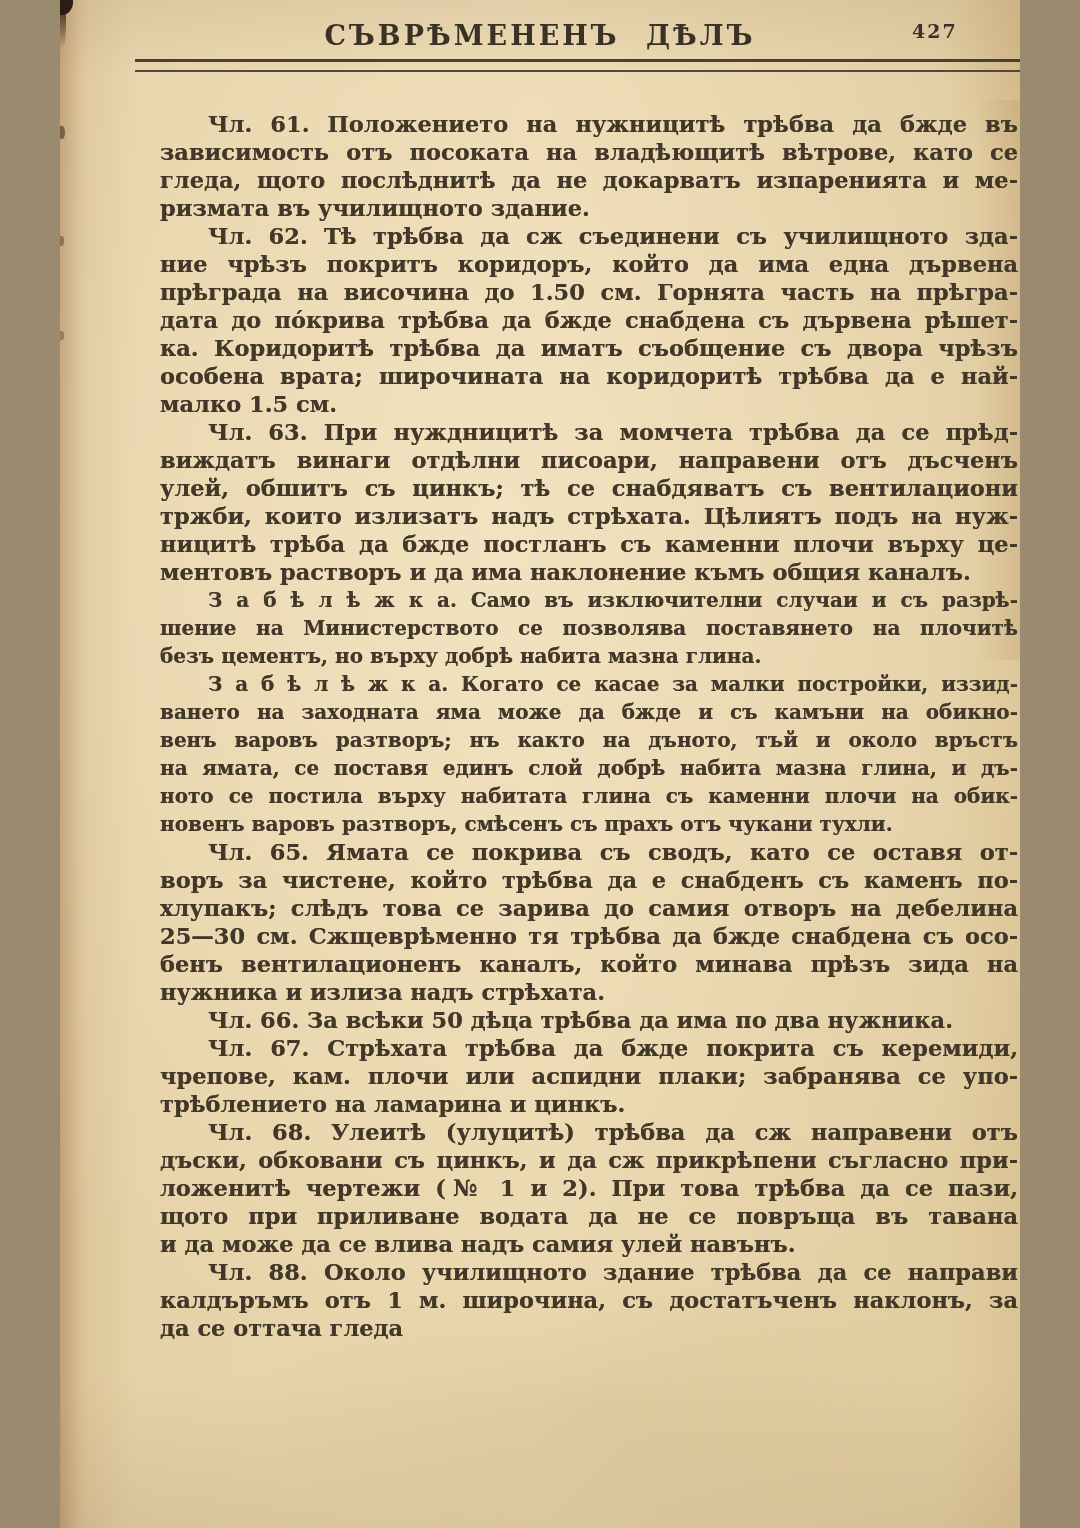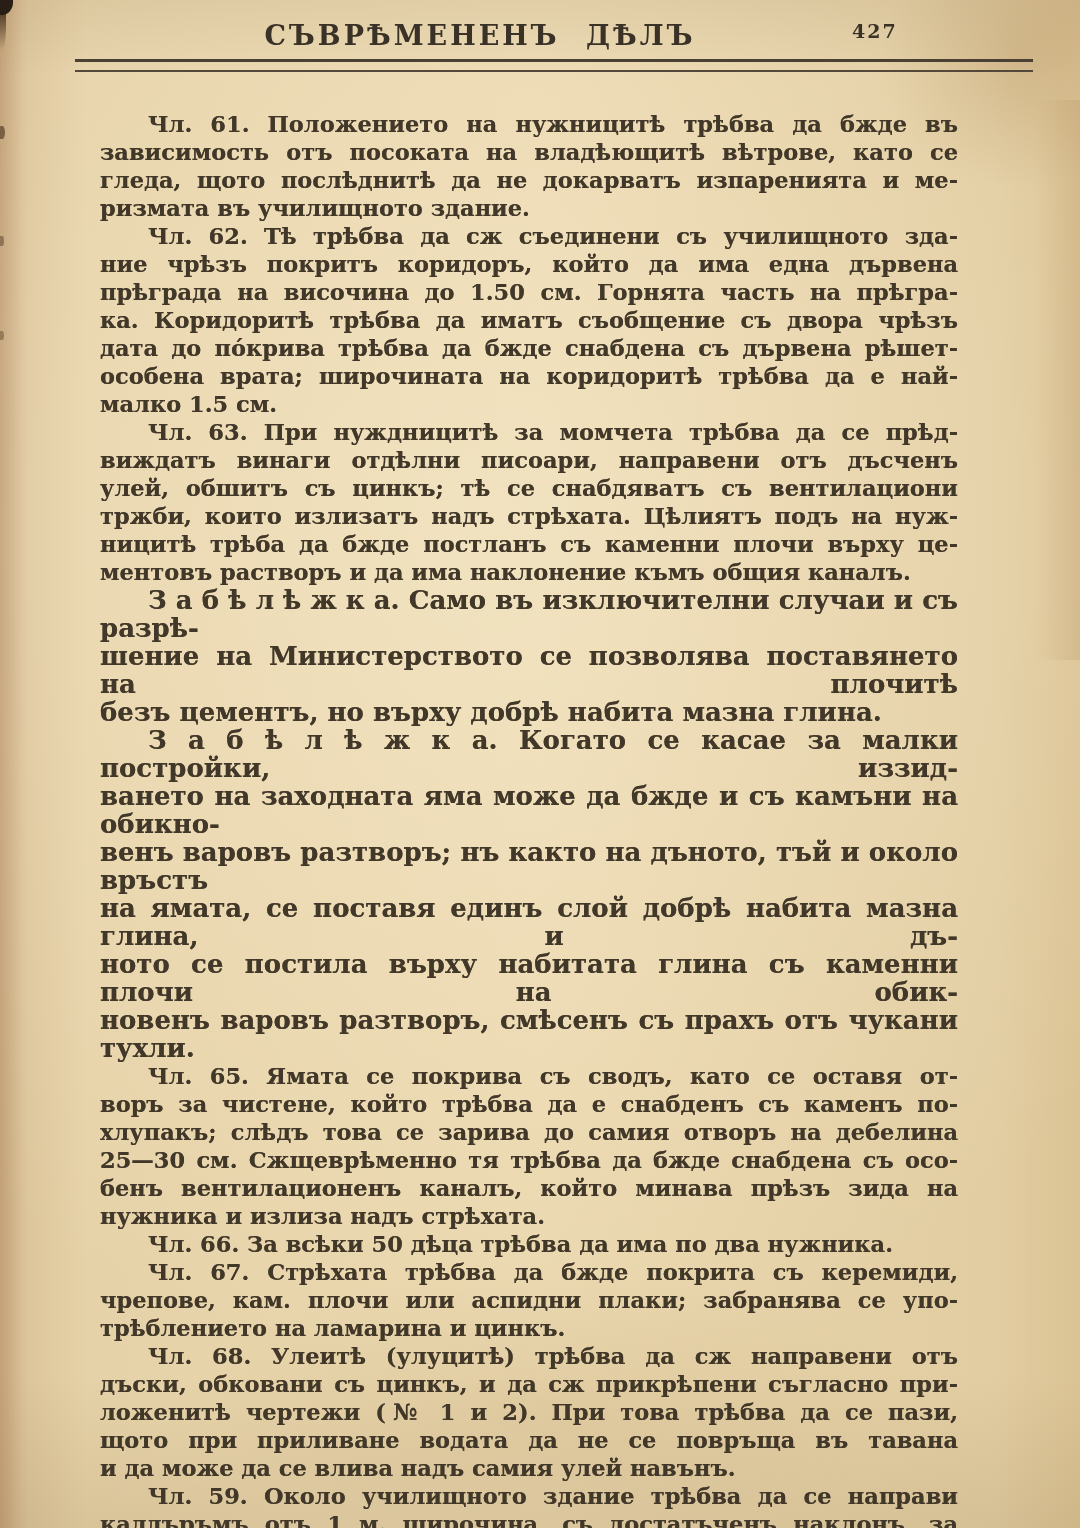--- a/index.html
+++ b/index.html
@@ -1,18 +1,18 @@
 <!DOCTYPE html>
 <html><head>
 <meta charset="utf-8">
 <style>
   html,body { margin:0; padding:0; background:#9a8a6e; }
   .page {
     position:relative;
-    width:1080px; height:1528px;
+    width:960px; height:1528px;
     margin:0 auto;
     overflow:hidden;
     font-family:"DejaVu Serif","Liberation Serif",serif;
     color:#42382a;
     background:
       linear-gradient(180deg, rgba(120,90,50,.10) 0, rgba(120,90,50,0) 5%, rgba(120,90,50,0) 90%, rgba(120,90,50,.12) 100%),
       radial-gradient(120% 90% at 45% 35%, rgba(255,246,222,.38) 0, rgba(255,246,222,0) 62%),
       linear-gradient(90deg, #cdb183 0, #dcc49a 2%, #e6d2a8 8%, #ead7ae 50%, #e2cda2 92%, #dbc394 100%);
     background-color:#e4d0a6;
   }
@@ -51,21 +51,21 @@
   }
 
   
   .text-body {
     position:absolute; left:68px; top:110px; width:858px;
     font-size:22.5px; font-weight:bold; line-height:28px;
     text-shadow:0 0 .4px rgba(60,48,32,.7);
     margin-left:32px;
   }
   .para { margin:0; }
-  .para.note { font-size:26px; }
+  .para.note { font-size:20px; }
   .line { text-align:justify; text-align-last:justify; text-justify:inter-word; }
   .line.last { text-align-last:left; }
   .line.first { text-indent:48px; }
 </style>
 </head>
 <body>
 
 <div class="page">
 
   <div class="artifact edge-band-left"></div>
@@ -86,22 +86,22 @@
       <div class="para">
         <div class="line first">Чл. 61. Положението на нужницитѣ трѣбва да бжде въ</div>
         <div class="line">зависимость отъ посоката на владѣющитѣ вѣтрове, като се</div>
         <div class="line">гледа, щото послѣднитѣ да не докарватъ изпаренията и ме-</div>
         <div class="line last">ризмата въ училищното здание.</div>
       </div>
       <div class="para">
         <div class="line first">Чл. 62. Тѣ трѣбва да сж съединени съ училищното зда-</div>
         <div class="line">ние чрѣзъ покритъ коридоръ, който да има една дървена</div>
         <div class="line">прѣграда на височина до 1.50 см. Горнята часть на прѣгра-</div>
+        <div class="line">дата до по́крива трѣбва да бжде снабдена съ дървена рѣшет-</div>
         <div class="line">ка. Коридоритѣ трѣбва да иматъ съобщение съ двора чрѣзъ</div>
-        <div class="line">дата до по́крива трѣбва да бжде снабдена съ дървена рѣшет-</div>
         <div class="line">особена врата; широчината на коридоритѣ трѣбва да е най-</div>
         <div class="line last">малко 1.5 см.</div>
       </div>
       <div class="para">
         <div class="line first">Чл. 63. При нуждницитѣ за момчета трѣбва да се прѣд-</div>
         <div class="line">виждатъ винаги отдѣлни писоари, направени отъ дъсченъ</div>
         <div class="line">улей, обшитъ съ цинкъ; тѣ се снабдяватъ съ вентилациони</div>
         <div class="line">тржби, които излизатъ надъ стрѣхата. Цѣлиятъ подъ на нуж-</div>
         <div class="line">ницитѣ трѣба да бжде постланъ съ каменни плочи върху це-</div>
         <div class="line last">ментовъ растворъ и да има наклонение къмъ общия каналъ.</div>
@@ -136,19 +136,19 @@
         <div class="line last">трѣблението на ламарина и цинкъ.</div>
       </div>
       <div class="para">
         <div class="line first">Чл. 68. Улеитѣ (улуцитѣ) трѣбва да сж направени отъ</div>
         <div class="line">дъски, обковани съ цинкъ, и да сж прикрѣпени съгласно при-</div>
         <div class="line">ложенитѣ чертежи (№ 1 и 2). При това трѣбва да се пази,</div>
         <div class="line">щото при приливане водата да не се повръща въ тавана</div>
         <div class="line last">и да може да се влива надъ самия улей навънъ.</div>
       </div>
       <div class="para">
-        <div class="line first">Чл. 59. Около училищното здание трѣбва да се направи</div>
+        <div class="line first">Чл. 88. Около училищното здание трѣбва да се направи</div>
         <div class="line">калдъръмъ отъ 1 м. широчина, съ достатъченъ наклонъ, за</div>
         <div class="line last">да се оттача гледа</div>
       </div>
     </div>
 
 </div>
 
 </body></html>

